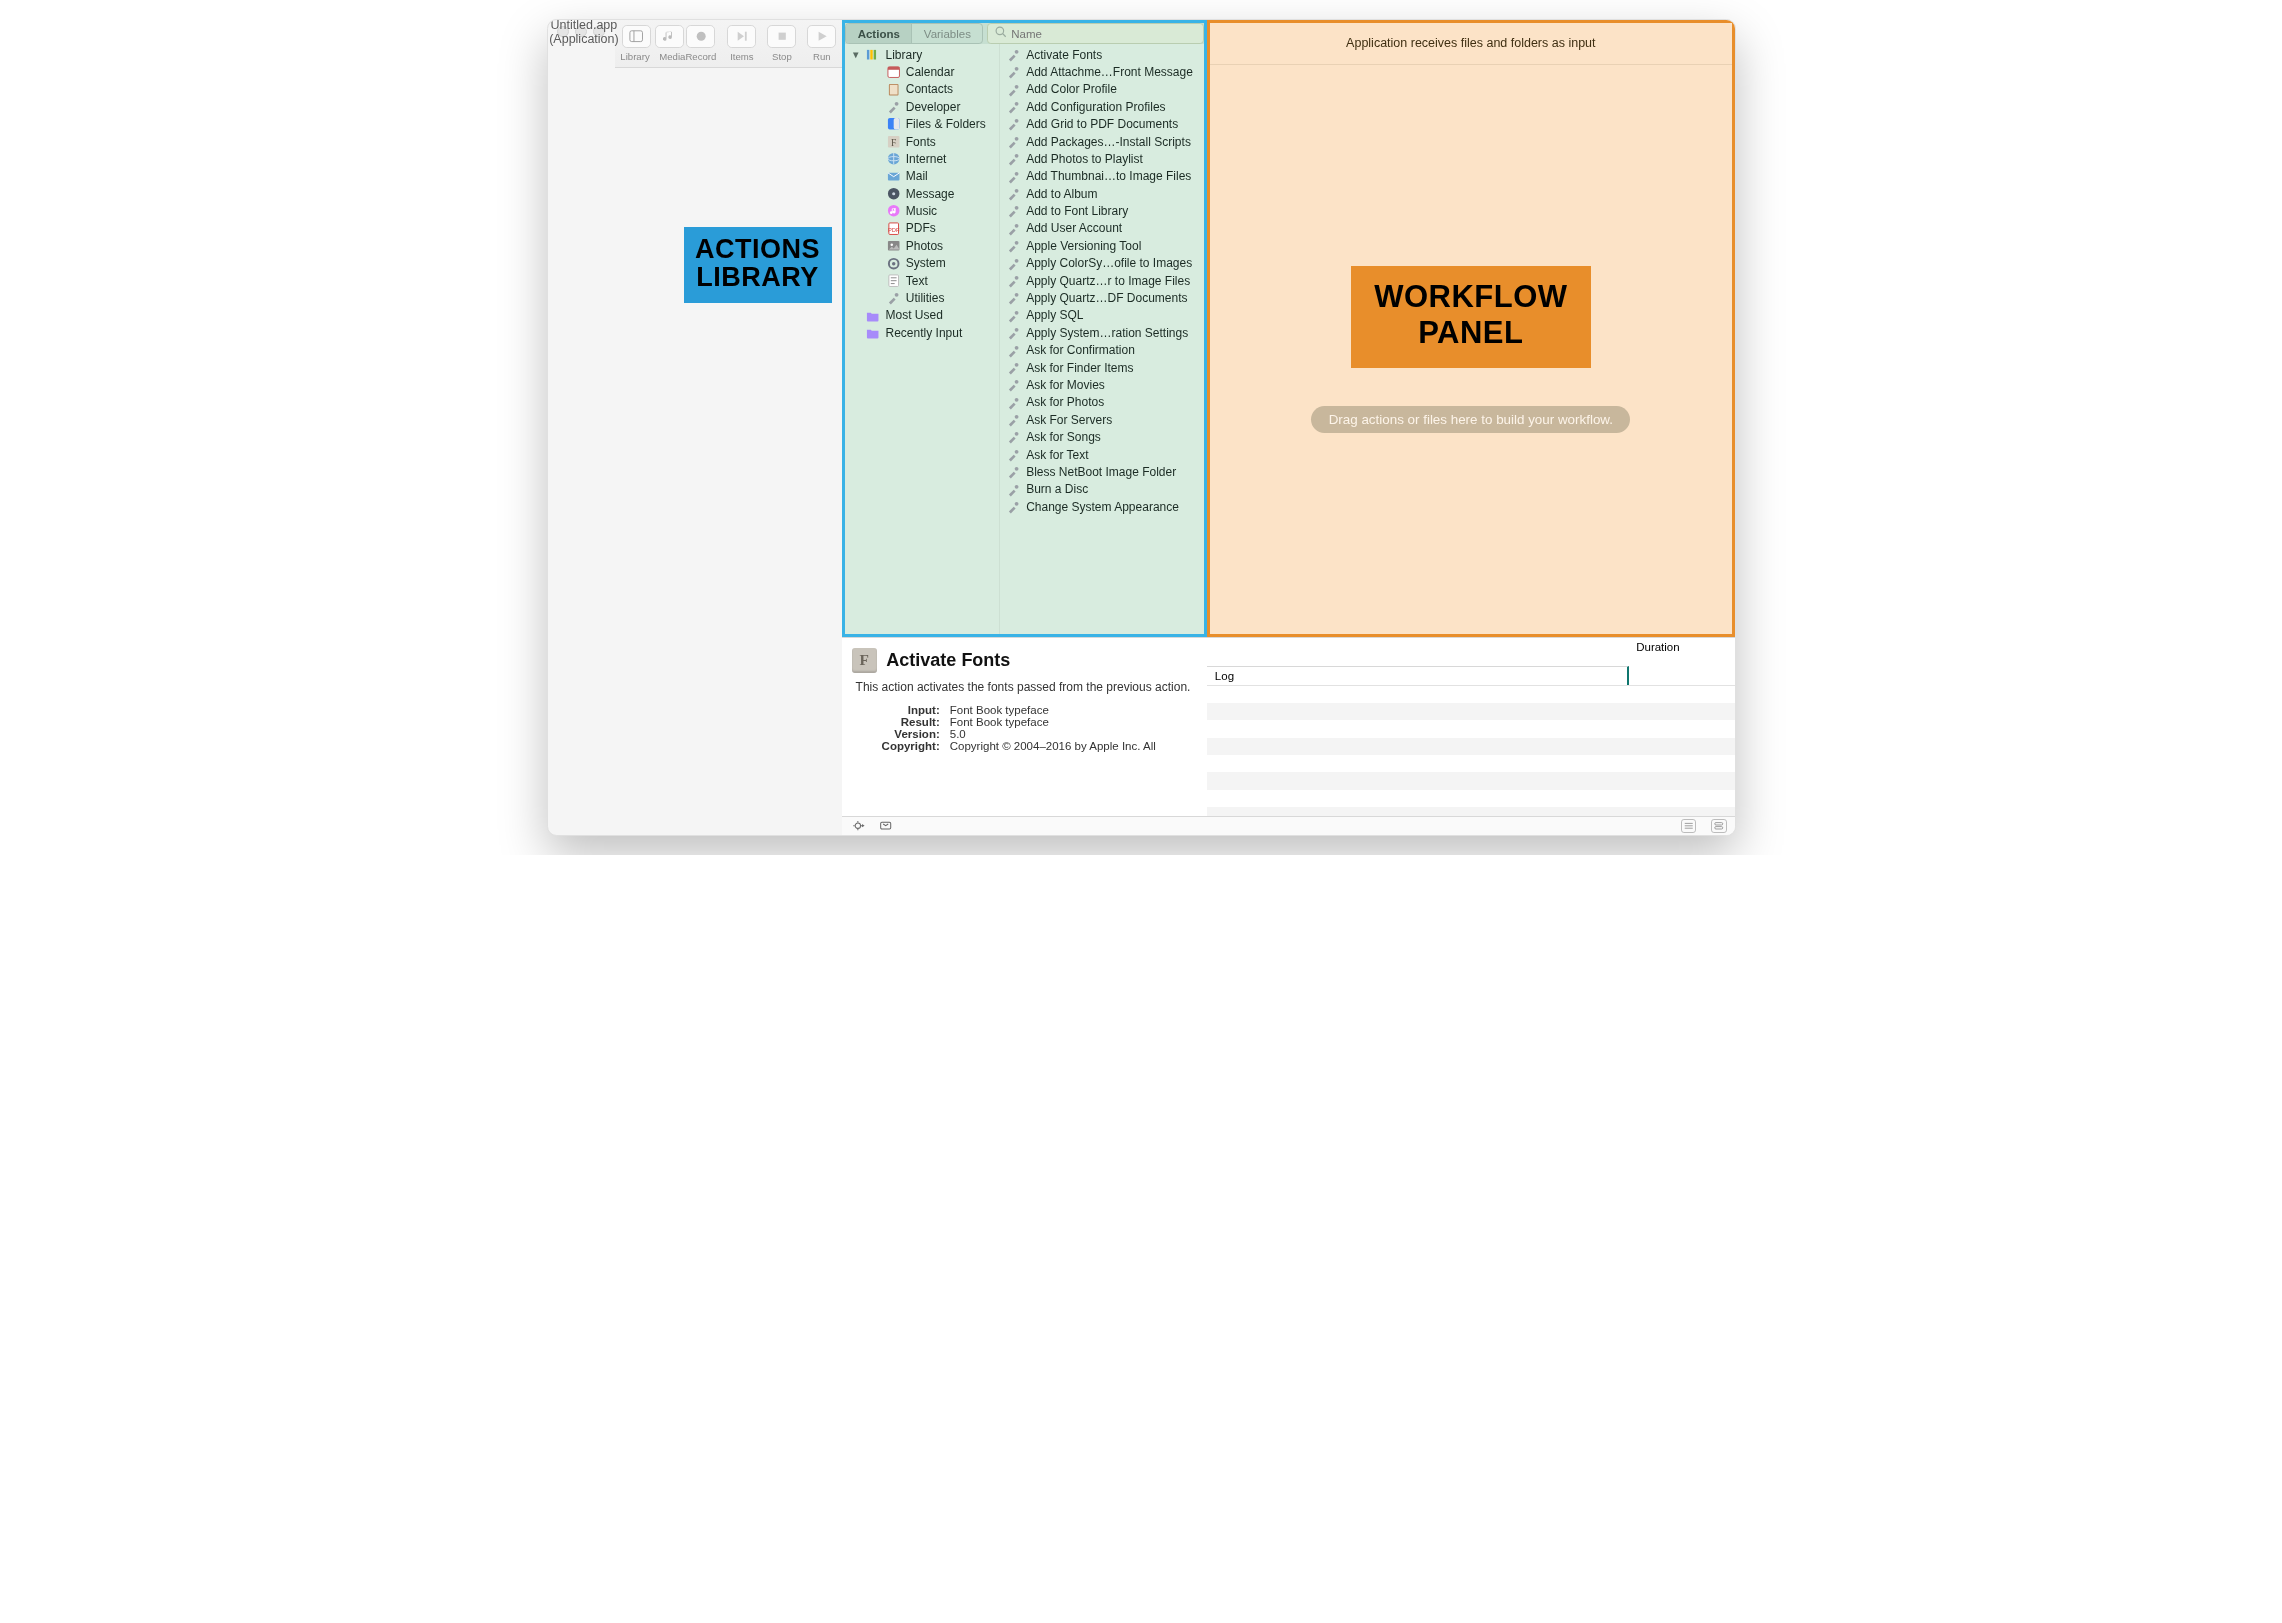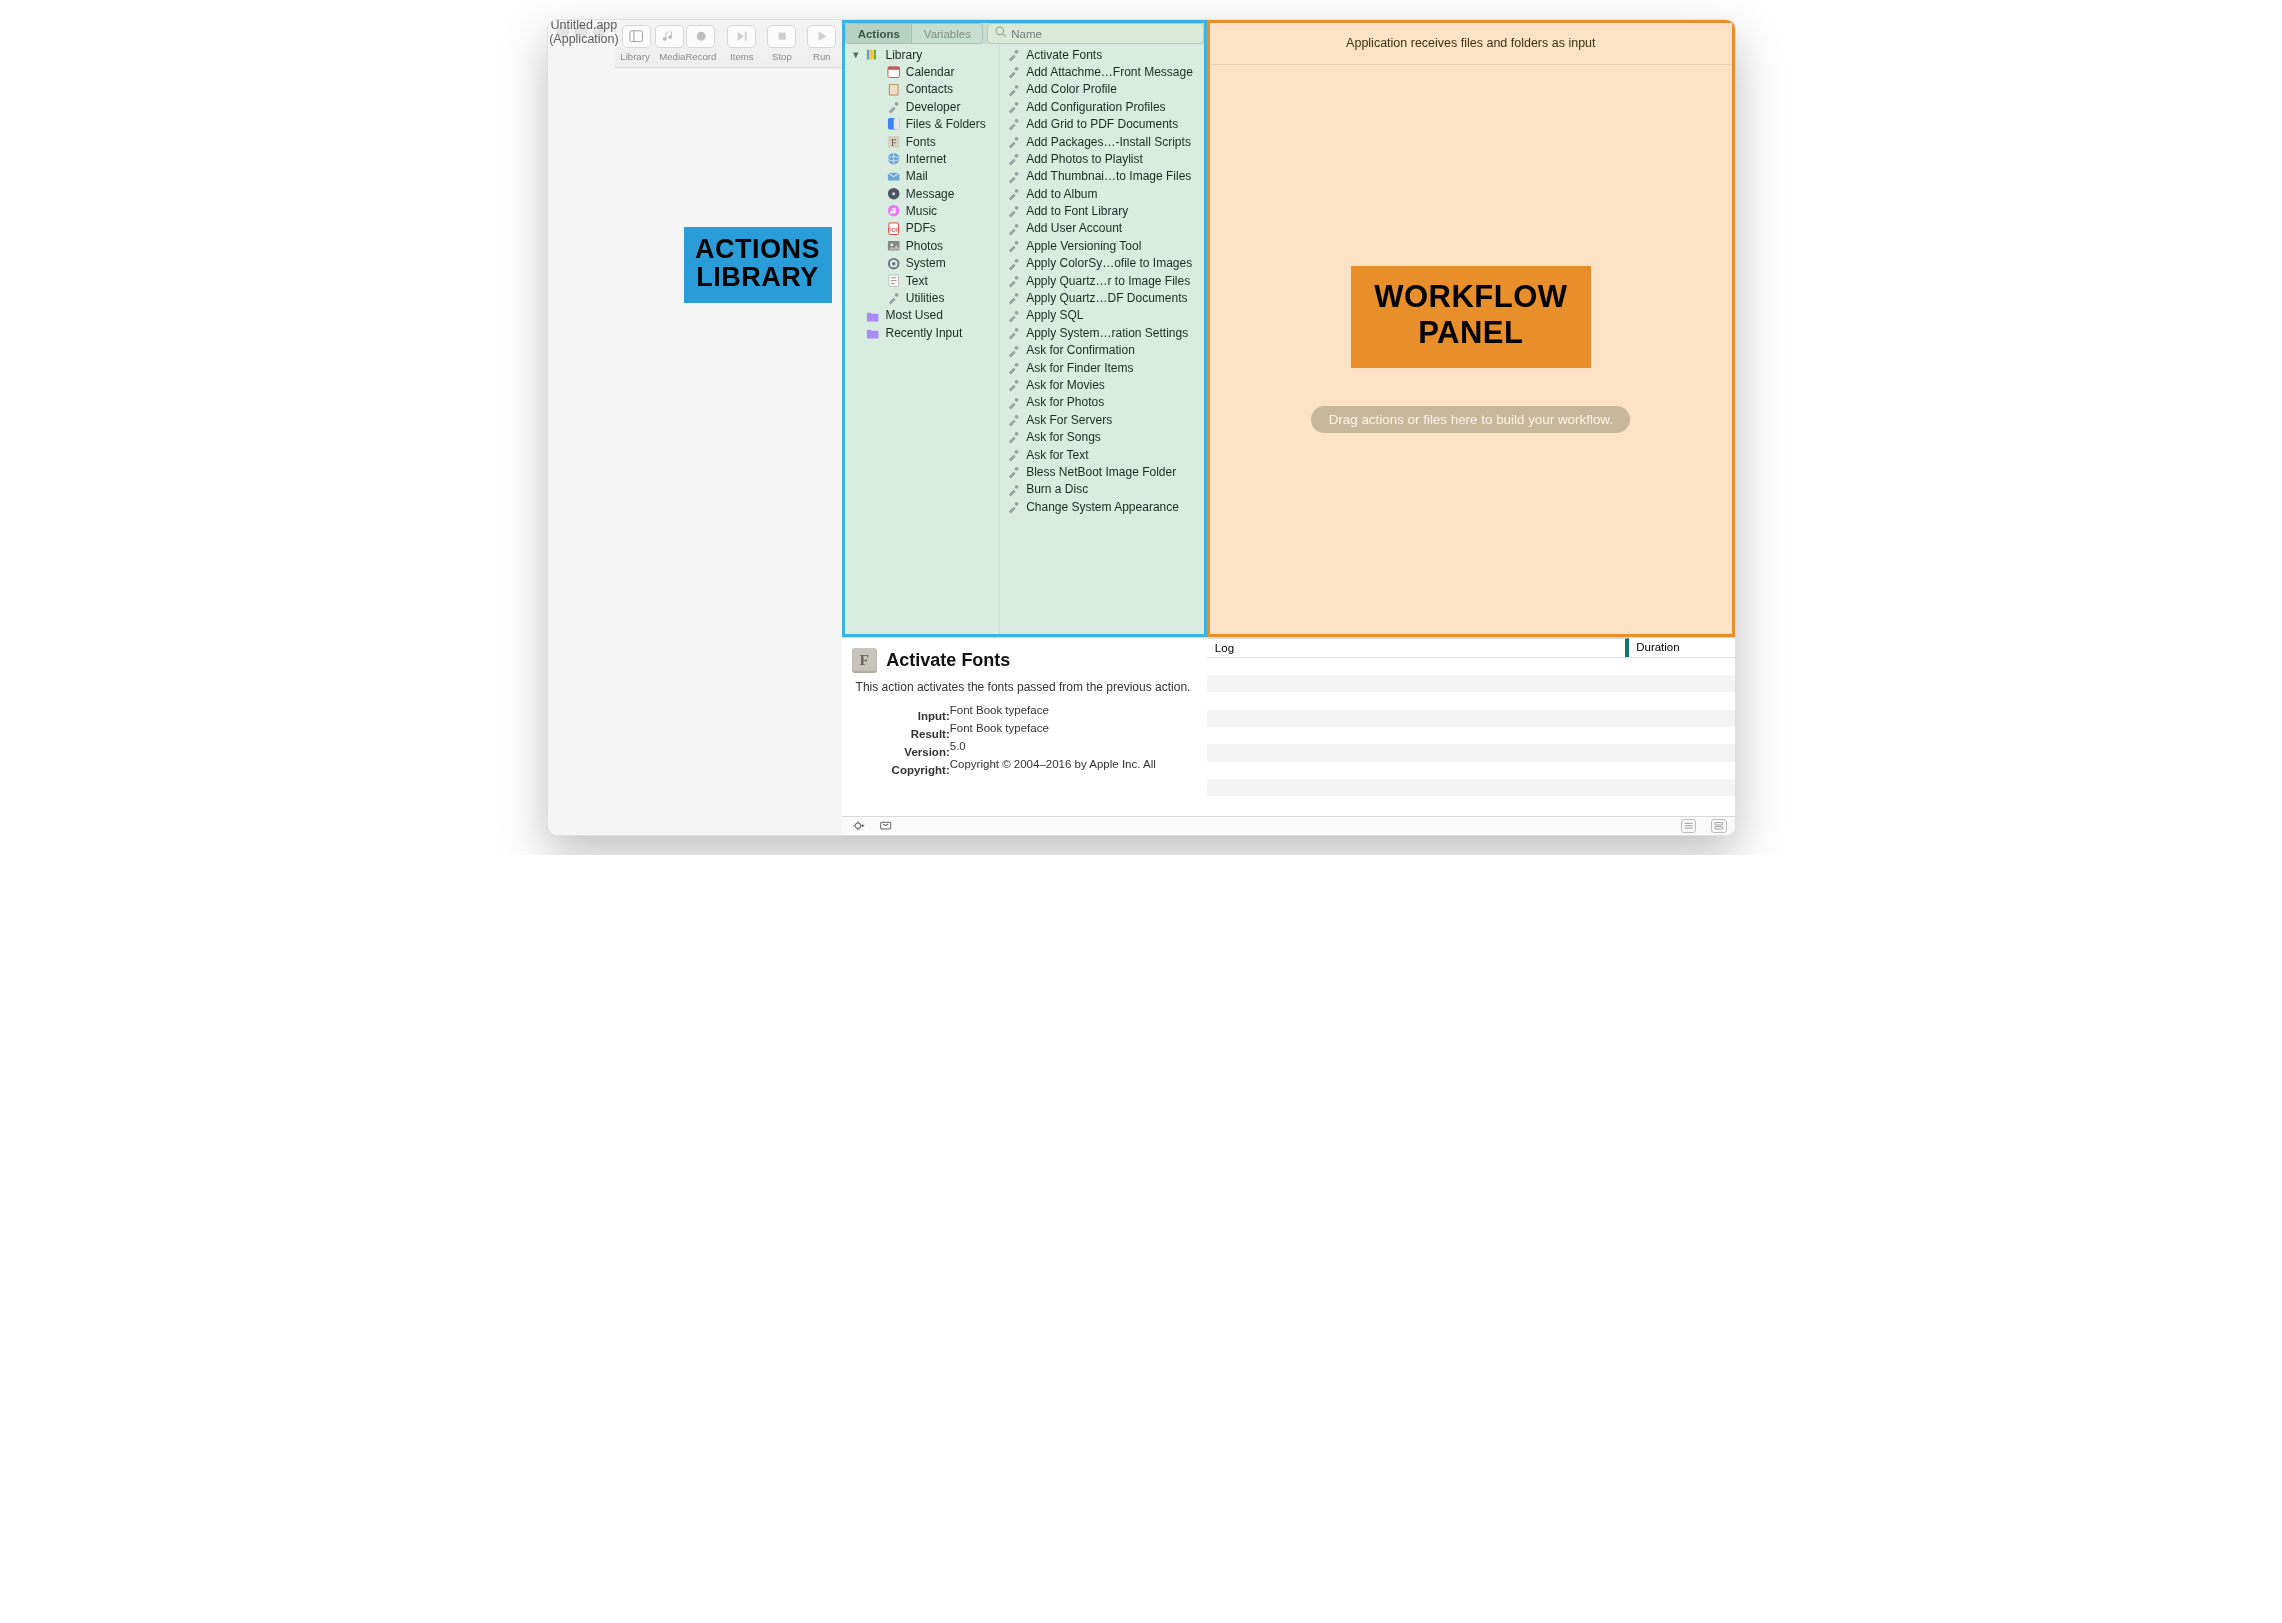--- a/index.html
+++ b/index.html
@@ -136,31 +136,31 @@
     grid-row:2; grid-column:1;
     border-top:1px solid #d8d8d8; background:#fff;
     padding:9.6px 9.6px 0 9.6px; overflow:hidden;
     font-size:12px; color:#333;
   }
   .desc h2 { font-size:18px; font-weight:700; color:#111; display:flex; align-items:center; gap:9.6px; margin-bottom:7.7px; }
   .desc .ficon { width:25px;height:25px;border-radius:2.9px;background:#c9c4bb;display:flex;align-items:center;justify-content:center;color:#6b655b;font-weight:700;font-size:15.4px;font-family:Georgia,serif; box-shadow: inset 0 -1.9px 1.9px rgba(0,0,0,.15);}
   .desc .body { padding-left:3.8px; line-height:1.3; }
   .desc dl { margin-top:7.7px; font-size:11.5px; }
   .desc dl .row { display:flex; }
-  .desc dt { width:98px; text-align:right; font-weight:700; padding-right:0;margin-top:6px; }
+  .desc dt { width:98px; text-align:right; font-weight:700; padding-right:10px; }
   .desc dd { flex:1; overflow:hidden; text-overflow:ellipsis; white-space:nowrap; }
 
   .log {
     grid-row:2; grid-column:2;
     border-top:1px solid #d8d8d8; background:#fff;
     display:flex; flex-direction:column;
   }
   .loghead { display:flex; border-bottom:1px solid #e2e2e2; font-size:11.5px; }
   .loghead .lh { padding:2.9px 7.7px; }
-  .loghead .lh.log { flex:1; border-right:4px solid #0f766e;}
+  .loghead .lh.log { flex:1; border-right:2px solid #0f766e;margin-top:28px;}
   .loghead .lh.dur { width:106px; }
   .logbody { flex:1; overflow:auto; }
   .logrow { height:17.3px; }
   .logrow:nth-child(even){ background:#f4f4f4; }
 
   .footer {
     grid-row:3; grid-column:1 / span 2;
     border-top:1px solid #d8d8d8; background:#fafafa;
     display:flex; align-items:center; padding:0 7.7px; gap:9.6px; font-size:11.5px; color:#666;
   }

